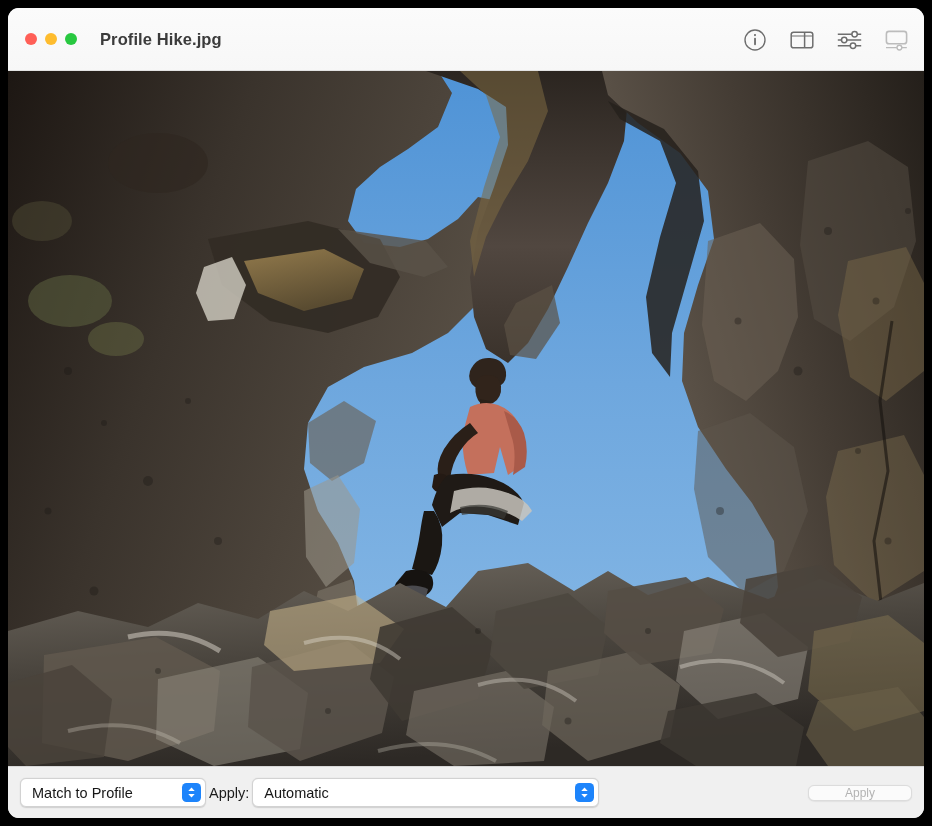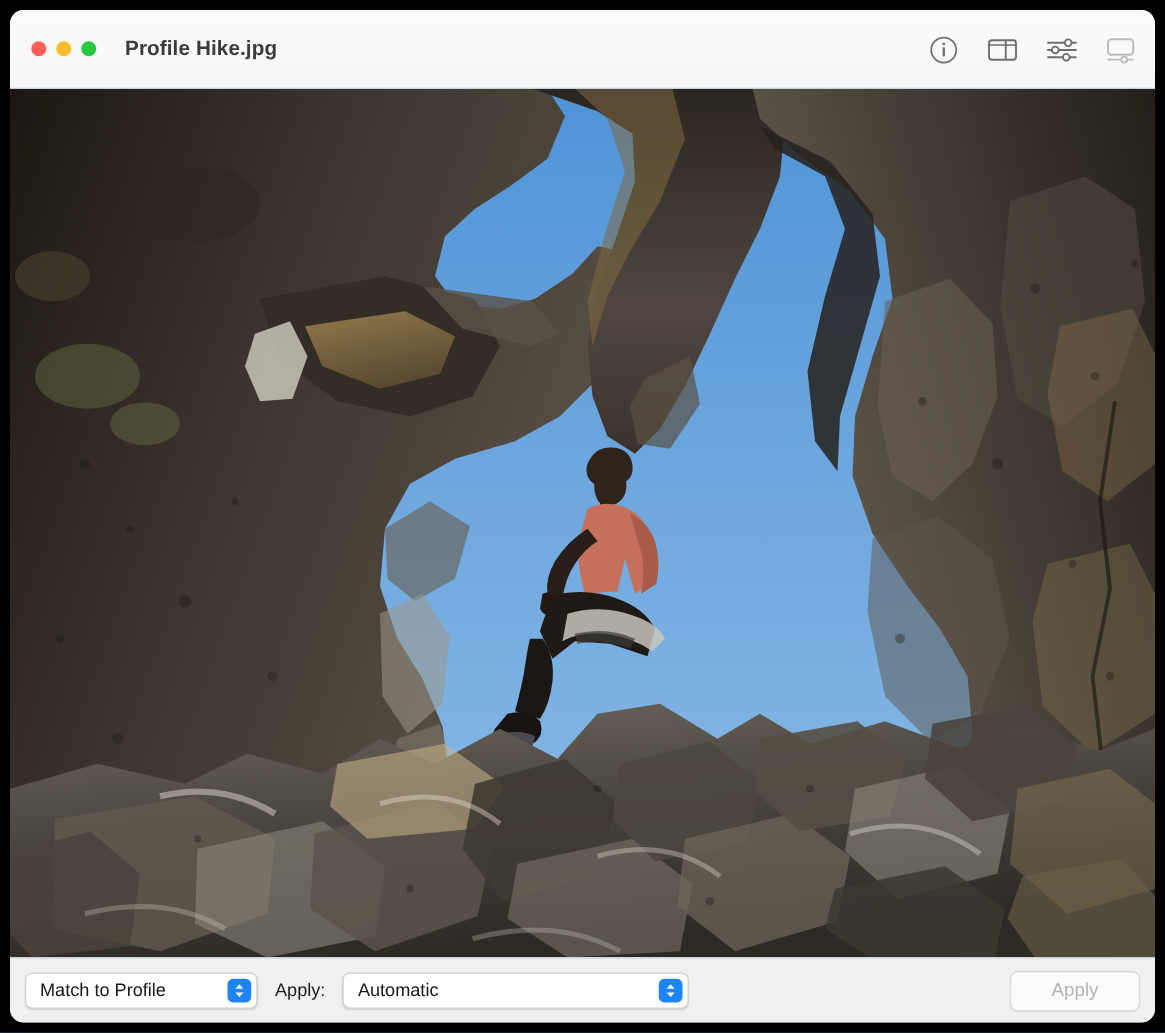--- a/index.html
+++ b/index.html
@@ -95,21 +95,21 @@
   
   .bottombar {
     position: relative;
     height: 52px;
     flex: 0 0 52px;
     background: #f0f0f0;
     border-top: 1px solid #d9d9d9;
     display: flex;
     align-items: center;
     padding: 12px 12px;
-    gap: 11px;
+    gap: 0;
   }
 
   .popup {
     position: relative;
     height: 29px;
     background: #ffffff;
     border: 0.5px solid #d2d2d2;
     border-radius: 6px;
     box-shadow: 0 0.5px 1.2px rgba(0,0,0,0.14);
     display: flex;
@@ -129,41 +129,41 @@
     background: #1d84fb;
     margin: 0 4px 0 6px;
     flex: 0 0 19px;
     display: flex;
     align-items: center;
     justify-content: center;
   }
 
   .pu-match   { width: 186px; }
   .pu-profile { width: 155px; }
-  .pu-intent  { width: 277px; justify-content: flex-end; }
+  .pu-intent  { width: 347px; justify-content: flex-end; }
 
   .intent-label {
     font-size: 14.5px;
     color: #1b1b1b;
     white-space: nowrap;
     margin: 0 3px 0 3px;
   }
 
   .apply-btn {
     margin-left: auto;
     width: 104px;
-    height: 32px;
+    height: 16px;
     border-radius: 6px;
     background: #fbfbfb;
     border: 0.5px solid #dcdcdc;
     box-shadow: 0 0.5px 1.2px rgba(0,0,0,0.10);
     display: flex;
     align-items: center;
     justify-content: center;
-    font-size: 15px;
+    font-size: 12px;
     color: #b3b3b3;
     cursor: default;
   }
 </style>
 </head>
 <body>
 
 <div class="window">
 
   <div class="titlebar">

